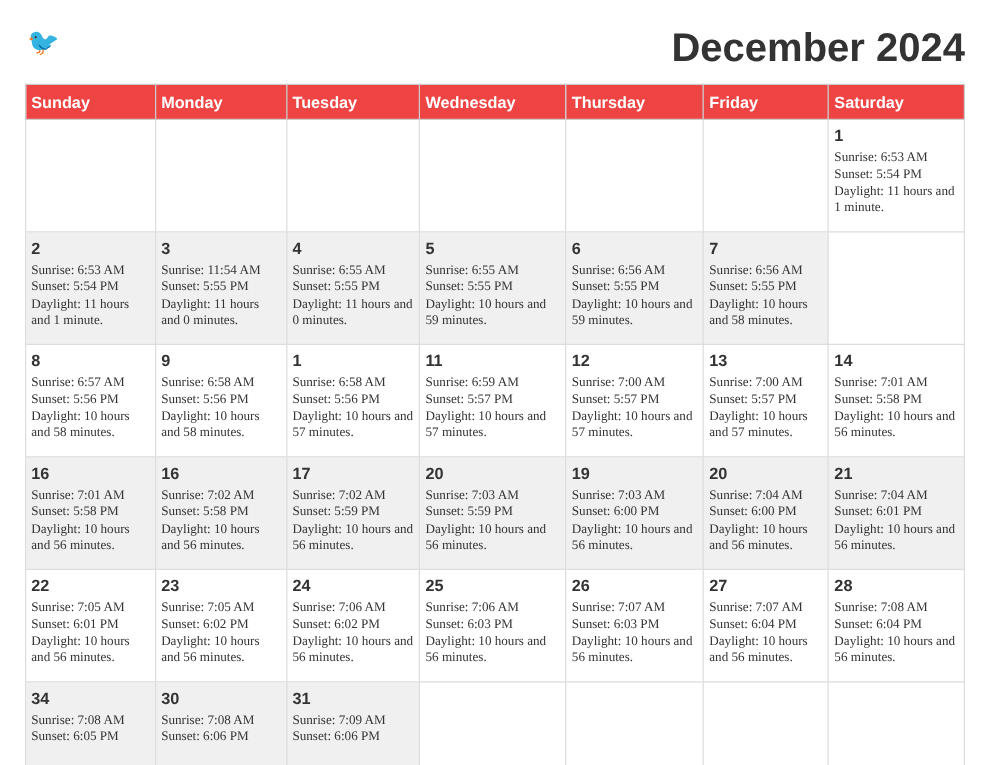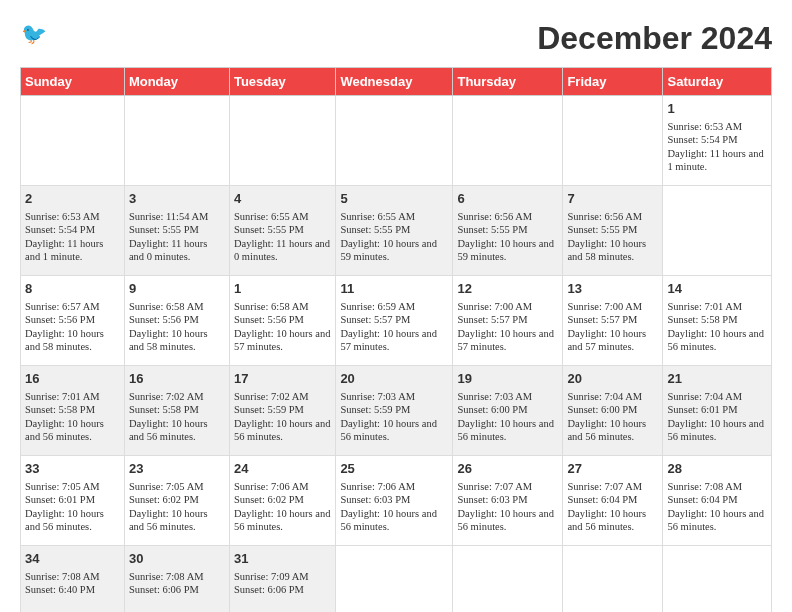--- a/index.html
+++ b/index.html
@@ -300,21 +300,21 @@
         <span class="day-number">21</span>
         <div class="cell-content">
           <span>Sunrise: 7:04 AM</span><br>
           <span>Sunset: 6:01 PM</span><br>
           <span>Daylight: 10 hours and 56 minutes.</span>
         </div>
       </td>
       </tr>
       <tr>
         <td>
-        <span class="day-number">33</span>
+        <span class="day-number">22</span>
         <div class="cell-content">
           <span>Sunrise: 7:05 AM</span><br>
           <span>Sunset: 6:01 PM</span><br>
           <span>Daylight: 10 hours and 56 minutes.</span>
         </div>
       </td>
         <td>
         <span class="day-number">23</span>
         <div class="cell-content">
           <span>Sunrise: 7:05 AM</span><br>
@@ -361,21 +361,21 @@
           <span>Sunset: 6:04 PM</span><br>
           <span>Daylight: 10 hours and 56 minutes.</span>
         </div>
       </td>
       </tr>
       <tr>
         <td>
         <span class="day-number">34</span>
         <div class="cell-content">
           <span>Sunrise: 7:08 AM</span><br>
-          <span>Sunset: 6:40 PM</span><br>
+          <span>Sunset: 6:05 PM</span><br>
           
         </div>
       </td>
         <td>
         <span class="day-number">30</span>
         <div class="cell-content">
           <span>Sunrise: 7:08 AM</span><br>
           <span>Sunset: 6:06 PM</span><br>
           
         </div>

